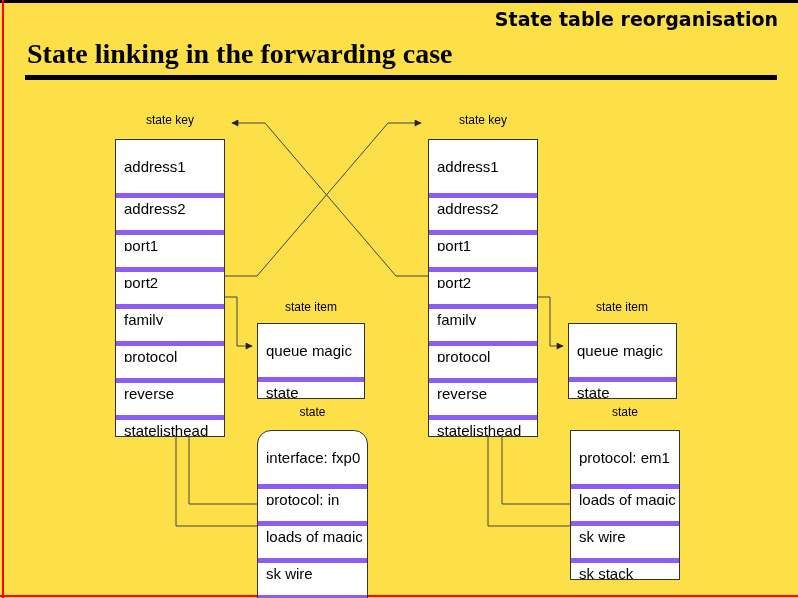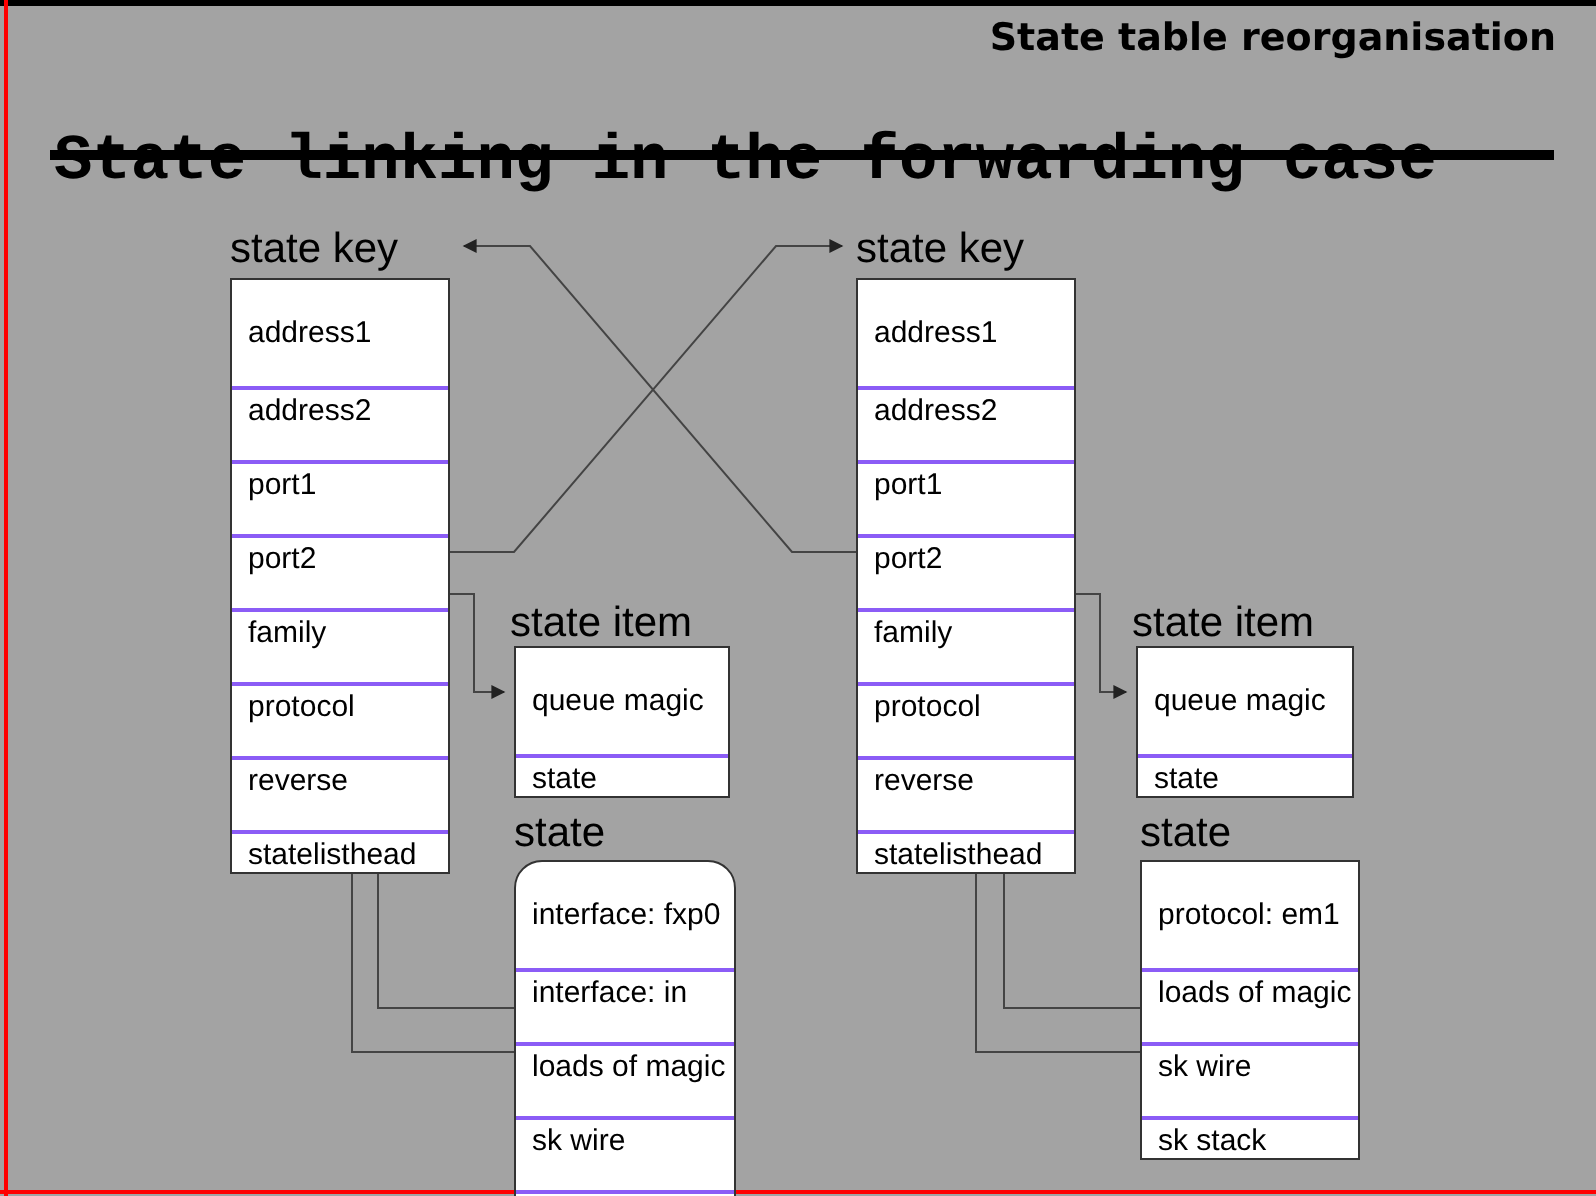--- a/index.html
+++ b/index.html
@@ -1,39 +1,39 @@
 <!DOCTYPE html>
 <html><head>
 <meta charset="utf-8">
 <style>
   html,body{margin:0;padding:0;background:#fff;}
   #slide{
-    position:relative;width:798px;height:598px;background:#a3a3a3;
+    position:relative;width:798px;height:598px;background:#fde047;
     font-family:"Liberation Sans",sans-serif;color:#000;overflow:hidden;
   }
   .border-top{position:absolute;left:0;top:0;width:798px;height:3px;background:#000;}
   .border-left{position:absolute;left:2px;top:0;width:2px;height:598px;background:#ff0000;}
   .border-bottom{position:absolute;left:0;top:595px;width:798px;height:2px;background:#ff0000;}
   .header-label{
     position:absolute;right:20px;top:8px;
     font-family:"DejaVu Sans",sans-serif;font-size:19px;font-weight:600;white-space:nowrap;
   }
   .page-title{
     position:absolute;left:27px;top:38px;
-    font-family:Liberation Mono, monospace;font-size:32px;font-weight:600;white-space:nowrap;margin-top:24px;
+    font-family:Liberation Serif, serif;font-size:28px;font-weight:600;white-space:nowrap;
   }
   .title-rule{position:absolute;left:25px;top:75px;width:752px;height:5px;background:#000;}
   .tbl{position:absolute;border:1px solid #333;box-sizing:border-box;background:#fff;}
   .tbl .row{
     height:21px;box-sizing:border-box;padding:2px 2px 0 8px;
     font-size:15px;line-height:18px;white-space:nowrap;overflow:hidden;margin-top:16px;
   }
-  .tbl .row + .row{border-top:2px solid #8b5cf6;}
+  .tbl .row + .row{border-top:5px solid #8b5cf6;}
   .lbl{
-    position:absolute;height:18px;font-size:21px;white-space:nowrap;
+    position:absolute;height:18px;font-size:12px;text-align:center;white-space:nowrap;
   }
   #connectors{position:absolute;left:0;top:0;pointer-events:none;}
 </style>
 </head>
 <body>
 
 <div id="slide">
 
   <div class="border-top"></div>
   <div class="border-left"></div>
@@ -95,21 +95,21 @@
 
   <div class="lbl" style="left:566px;top:300px;width:112px;">state item</div>
   <div class="tbl" style="left:568px;top:323px;width:109px;">
       <div class="row">queue magic</div>
       <div class="row">state</div>
     </div>
 
   <div class="lbl" style="left:257px;top:405px;width:111px;">state</div>
   <div class="tbl" style="left:257px;top:430px;width:111px;border-radius:14px;">
       <div class="row">interface: fxp0</div>
-      <div class="row">interface: in</div>
+      <div class="row">protocol: in</div>
       <div class="row">loads of magic</div>
       <div class="row">sk wire</div>
       <div class="row">sk stack</div>
     </div>
 
   <div class="lbl" style="left:570px;top:405px;width:110px;">state</div>
   <div class="tbl" style="left:570px;top:430px;width:110px;">
       <div class="row">protocol: em1</div>
       <div class="row">loads of magic</div>
       <div class="row">sk wire</div>

